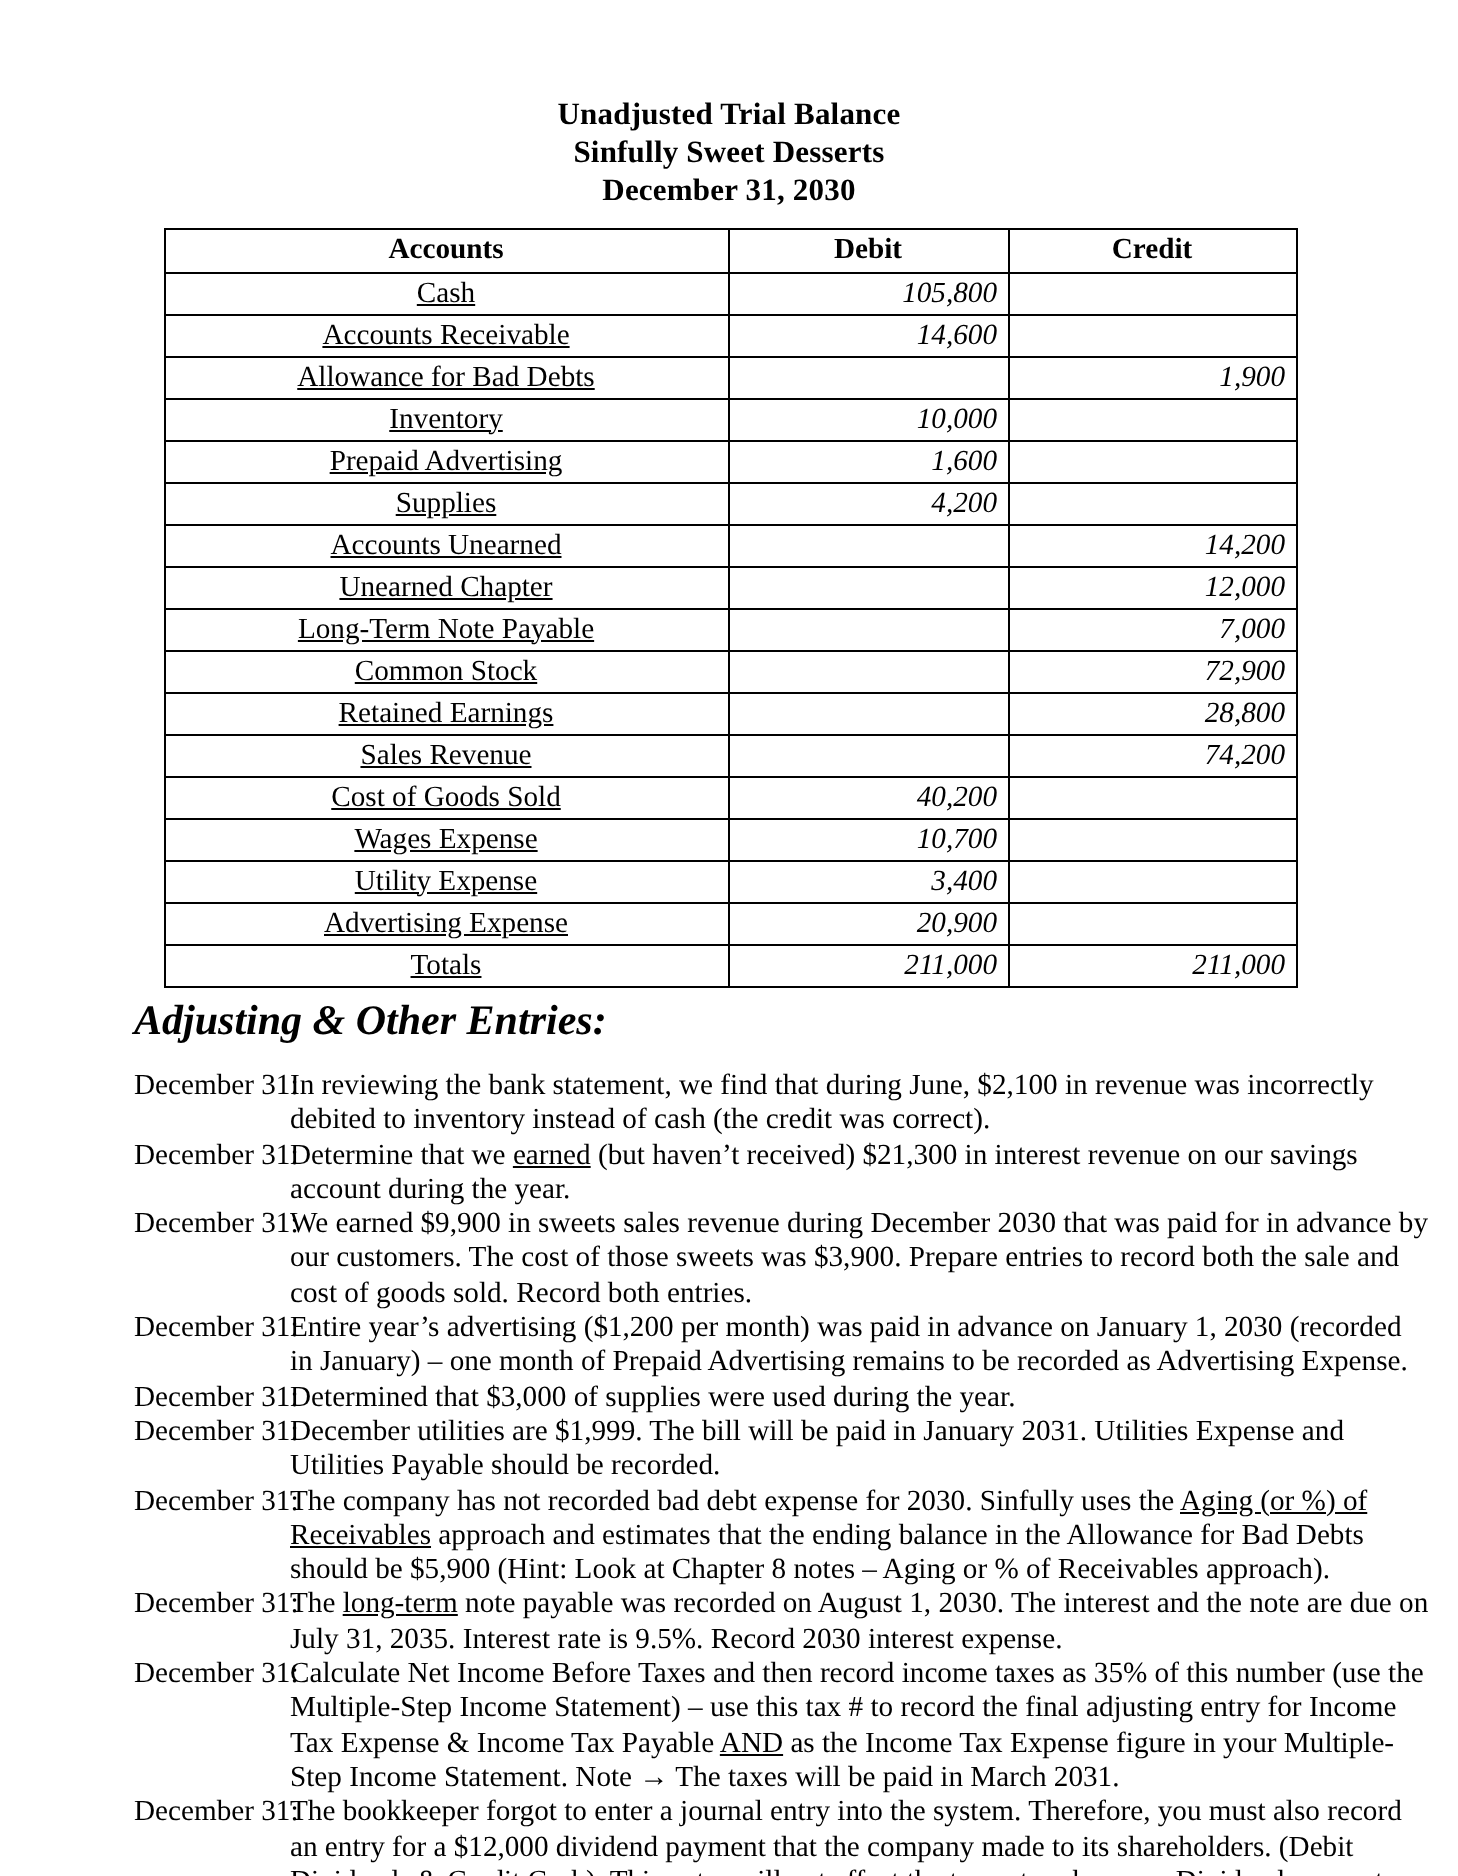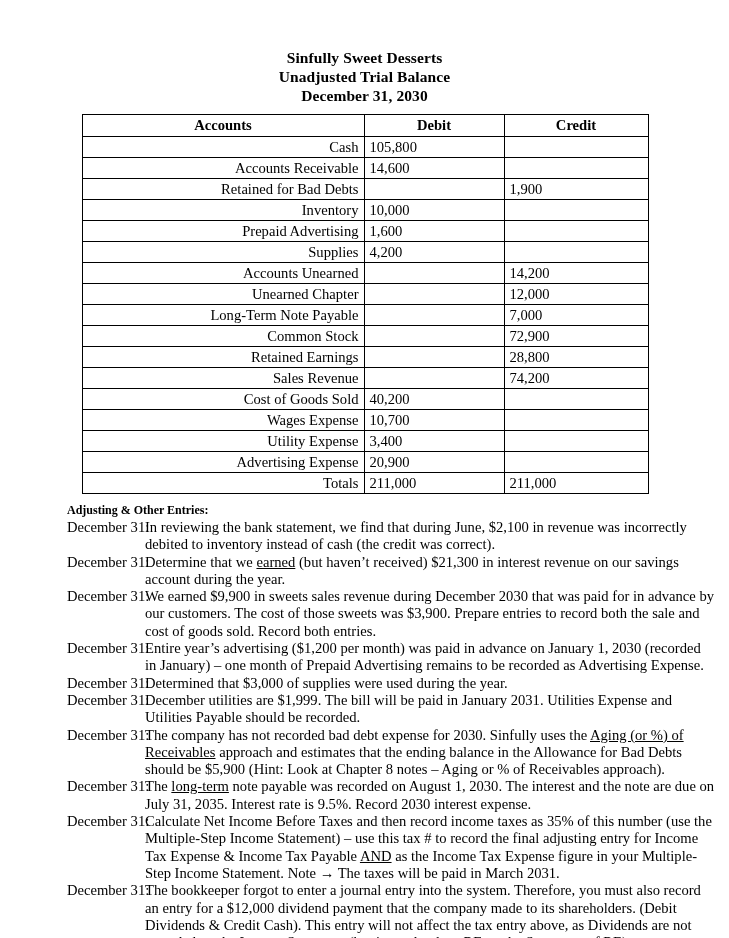--- a/index.html
+++ b/index.html
@@ -59,35 +59,36 @@
   table.trial-balance th {
     text-align: center;
     font-weight: bold;
     height: 22px;
     margin-left: 42px;
   }
   col.c-account { width: 282px; }
   col.c-debit   { width: 140px; }
   col.c-credit  { width: 144px; }
 
-  td.account { text-align: right; }
-  td.amount  { padding-right: 6px; }
+  td.account { text-align: center; text-decoration: underline; }
+  td.amount  { text-align: right; padding-right: 6px; font-style: italic; }
 
   
   .entries {
     margin-top: 7px;
     padding-left: 67px;
     padding-right: 14px;
     font-size: 14.6px;
   }
   .entries-heading {
     font-weight: bold;
-    font-size: 12px;
+    font-size: 21px;
     line-height: 18px;
-    margin-bottom: 0px;
+    margin-bottom: 16px;
+    font-style: italic;
   }
   .entry-row {
     display: flex;
     align-items: flex-start;
     line-height: 17.3px;
   }
   .entry-date {
     flex: 0 0 78px;
     width: 78px;
     white-space: nowrap;
@@ -97,22 +98,22 @@
     text-align: left;
   }
   .entry-text u { }
 </style>
 </head>
 <body>
 
 <div class="page">
 
   <div class="title-block">
+    <div class="title-line">Unadjusted Trial Balance</div>
     <div class="title-line">Sinfully Sweet Desserts</div>
-    <div class="title-line">Unadjusted Trial Balance</div>
     <div class="title-line">December 31, 2030</div>
   </div>
 
   <div class="tb-wrap">
     <table class="trial-balance">
       <colgroup>
         <col class="c-account">
         <col class="c-debit">
         <col class="c-credit">
       </colgroup>
@@ -128,21 +129,21 @@
             <td class="account">Cash</td>
             <td class="amount">105,800</td>
             <td class="amount"></td>
           </tr>
           <tr>
             <td class="account">Accounts Receivable</td>
             <td class="amount">14,600</td>
             <td class="amount"></td>
           </tr>
           <tr>
-            <td class="account">Retained for Bad Debts</td>
+            <td class="account">Allowance for Bad Debts</td>
             <td class="amount"></td>
             <td class="amount">1,900</td>
           </tr>
           <tr>
             <td class="account">Inventory</td>
             <td class="amount">10,000</td>
             <td class="amount"></td>
           </tr>
           <tr>
             <td class="account">Prepaid Advertising</td>

